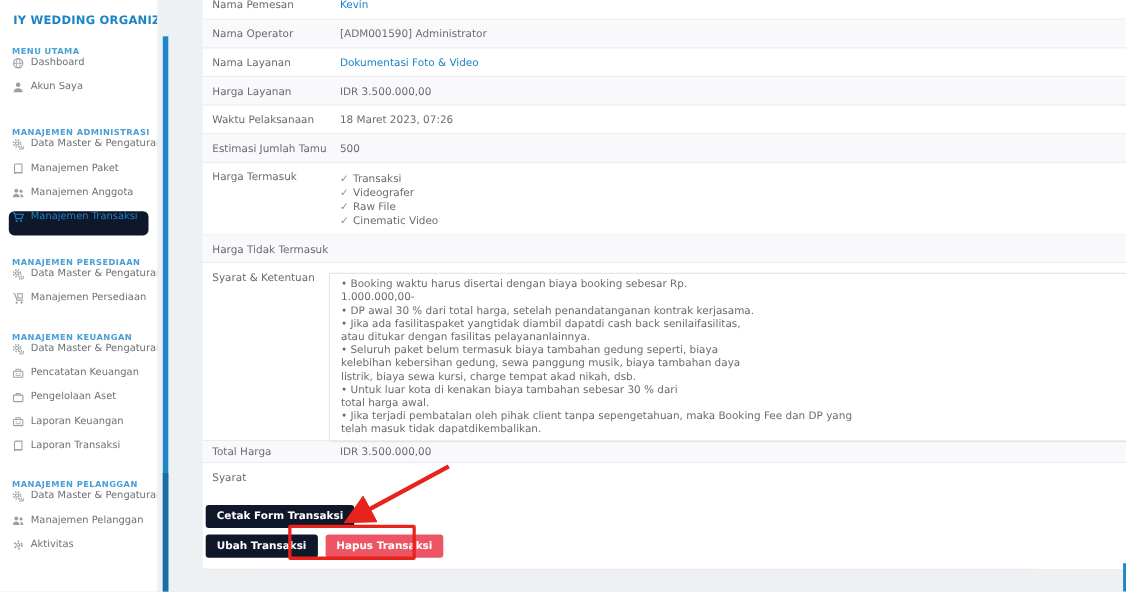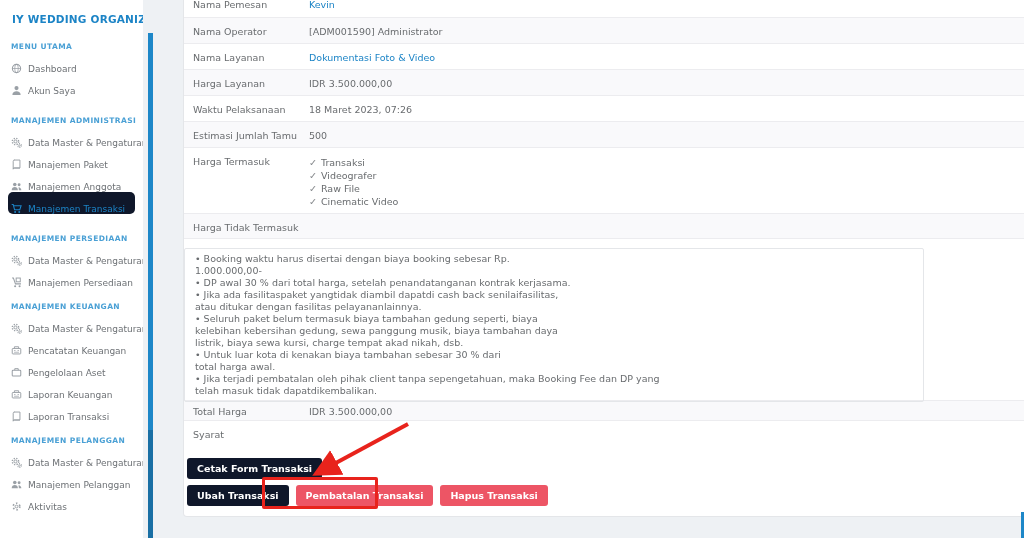--- a/index.html
+++ b/index.html
@@ -8,21 +8,21 @@
         font-family:"DejaVu Sans",sans-serif;color:#696c6f;}
 
   
   .sidebar{position:absolute;left:0;top:0;width:143px;height:538px;background:#fff;overflow:hidden;}
   .brand{display:flex;align-items:center;gap:4px;height:30px;padding:8px 0 0 8px;
          white-space:nowrap;overflow:hidden;cursor:pointer;}
   .brand-text{color:#1c84c6;font-weight:bold;font-size:10.5px;letter-spacing:.2px;}
   .sec-title{color:#4aa0d5;font-size:7.5px;font-weight:bold;letter-spacing:.4px;
              margin-left:11px;height:10px;line-height:10px;white-space:nowrap;}
   .mt12{margin-top:12px}.mt20{margin-top:20px}.mt14{margin-top:14px}
-  .item{display:flex;align-items:flex-end;height:22px;padding-left:11px;color:#6d7175;
+  .item{display:flex;align-items:flex-start;height:22px;padding-left:11px;color:#6d7175;
         font-size:9px;white-space:nowrap;overflow:hidden;cursor:pointer;}
   .item .ic{width:11px;height:11px;margin-right:6px;color:#9aa0a6;flex:none;}
   .item.active{background:#0f172a;border-radius:5px;margin:0 8px;padding-left:3px;color:#1c84c6;}
   .item.active .ic{color:#1c84c6;}
   .side-scroll{position:absolute;left:148px;top:33px;width:5px;height:505px;background:#1d87c8;}
   .side-scroll::after{content:"";position:absolute;left:0;bottom:0;width:100%;height:108px;background:#196fa4;}
 
   
   .card{position:absolute;left:183px;top:-9px;width:860px;background:#fff;
         border:1px solid #e4e6e9;border-top:none;border-radius:0 0 0 4px;}
@@ -269,20 +269,21 @@
         <div class="cl-line"><span class="check">✓</span><span>Cinematic Video</span></div>
       </div>
     </div>
 
     <div class="row h8 alt">
       <div class="lbl">Harga Tidak Termasuk</div>
       <div class="val"></div>
     </div>
 
     <div class="row h9">
+      <div class="lbl">Syarat &amp; Ketentuan</div>
       <div class="val">
         <div class="terms-box">• Booking waktu harus disertai dengan biaya booking sebesar Rp.
 1.000.000,00-
 • DP awal 30 % dari total harga, setelah penandatanganan kontrak kerjasama.
 • Jika ada fasilitaspaket yangtidak diambil dapatdi cash back senilaifasilitas,
 atau ditukar dengan fasilitas pelayananlainnya.
 • Seluruh paket belum termasuk biaya tambahan gedung seperti, biaya
 kelebihan kebersihan gedung, sewa panggung musik, biaya tambahan daya
 listrik, biaya sewa kursi, charge tempat akad nikah, dsb.
 • Untuk luar kota di kenakan biaya tambahan sebesar 30 % dari
@@ -298,21 +299,20 @@
     </div>
     <div class="row h11">
       <div class="lbl">Syarat</div>
       <div class="val"></div>
     </div>
 
     <div class="btns">
       <button class="btn blue">Cetak Form Transaksi</button>
       <div class="btn-line2">
         <button class="btn blue">Ubah Transaksi</button>
-        <button class="btn red">Pembatalan Transaksi</button>
         <button class="btn red">Hapus Transaksi</button>
       </div>
     </div>
   </div>
 
   <div class="ann-rect"></div>
   <svg class="ann-arrow" viewBox="0 0 125 78">
     <defs>
       <marker id="ah" markerWidth="7" markerHeight="7" refX="4.5" refY="3.5" orient="auto">
         <path d="M0 0 L7 3.5 L0 7 Z" fill="#e8231c"></path>

